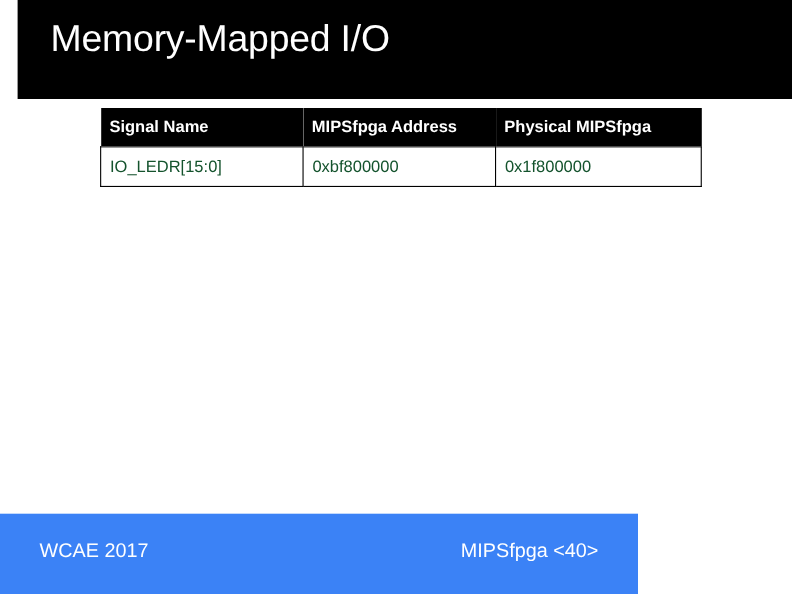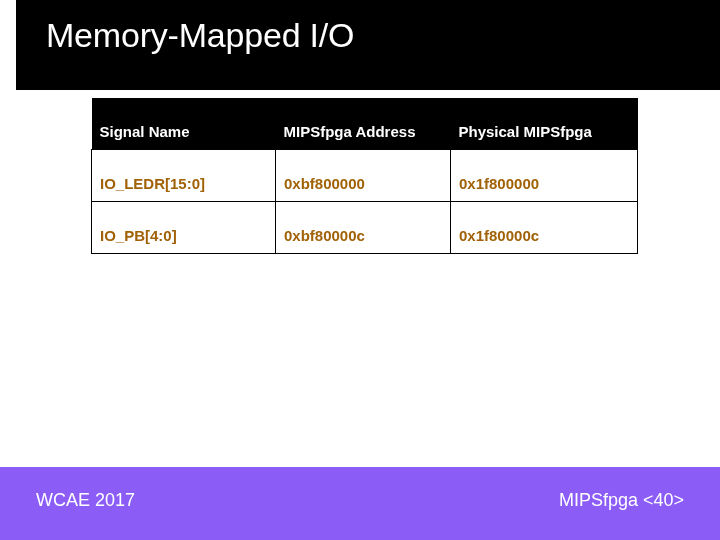--- a/index.html
+++ b/index.html
@@ -49,47 +49,47 @@
     table-layout: fixed;
     font-size: 15px;
   }
   #mmio-table col.c1 { width: 184px; }
   #mmio-table col.c2 { width: 175px; }
   #mmio-table col.c3 { width: 187px; }
 
   #mmio-table th,
   #mmio-table td {
     height: 35px;
-    padding: 16px 0 0 8px;
+    padding: 0 0 0 8px;
     text-align: left;
     vertical-align: middle;
     font-size: 15px;
     white-space: nowrap;
     overflow: hidden;
   }
   #mmio-table thead th {
     background: #000000;
     color: #ffffff;
     font-weight: bold;
     border: none;
   }
   #mmio-table tbody td {
     background: #ffffff;
-    color: #a16207;
-    font-weight: 700;
+    color: #14532d;
+    font-weight: 400;
     border: 1.5px solid #000000;
   }
   
   #footer-bar {
     position: absolute;
     left: 0;
     top: 467px;
-    width: 720px;
+    width: 580px;
     height: 73px;
-    background: #8b5cf6;
+    background: #3b82f6;
   }
   #footer-left {
     position: absolute;
     left: 36px;
     top: 23px;
     color: #ffffff;
     font-size: 18px;
     white-space: nowrap;
   }
   #footer-right {
@@ -123,25 +123,20 @@
         <th>MIPSfpga Address</th>
         <th>Physical MIPSfpga</th>
       </tr>
     </thead>
     <tbody>
       <tr>
         <td>IO_LEDR[15:0]</td>
         <td>0xbf800000</td>
         <td>0x1f800000</td>
       </tr>
-      <tr>
-        <td>IO_PB[4:0]</td>
-        <td>0xbf80000c</td>
-        <td>0x1f80000c</td>
-      </tr>
     </tbody>
   </table>
 
   <div id="footer-bar">
     <div id="footer-left">WCAE 2017</div>
     <div id="footer-right">MIPSfpga &lt;40&gt;</div>
   </div>
 
 </div>
 

